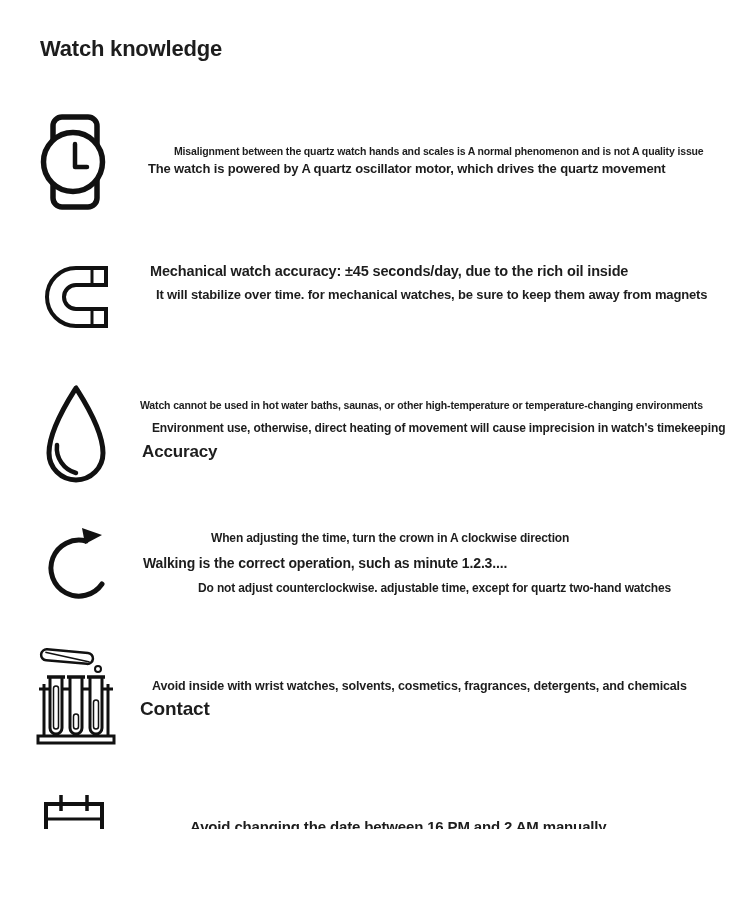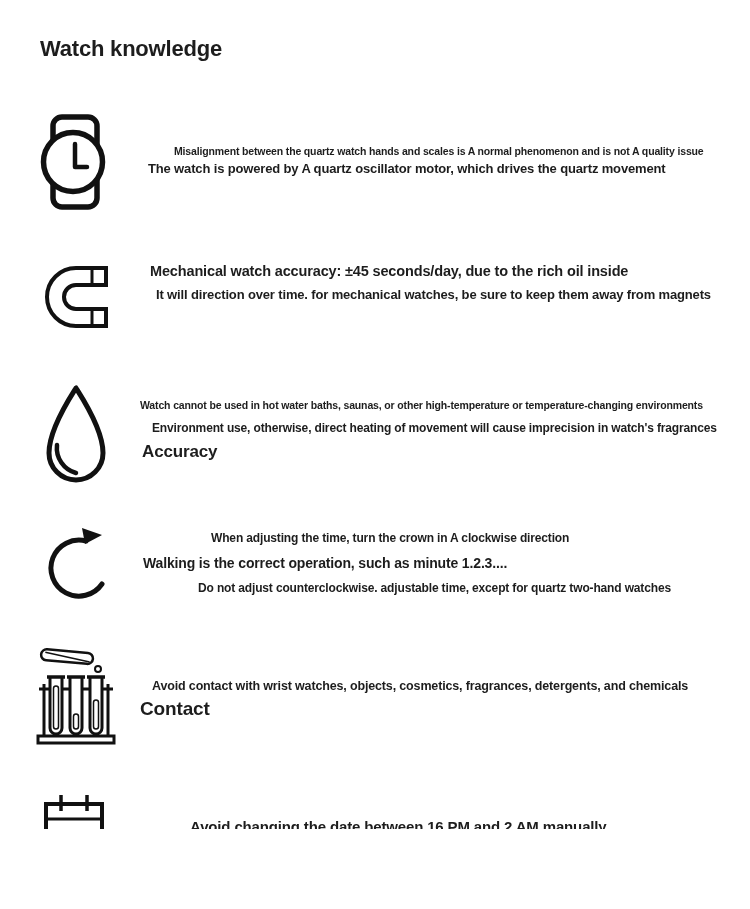--- a/index.html
+++ b/index.html
@@ -53,30 +53,30 @@
   <div class="abs s1l2">The watch is powered by A quartz oscillator motor, which drives the quartz movement</div>
 
   <div class="icon icon-magnet">
     <svg viewBox="0 0 70 70" xmlns="http://www.w3.org/2000/svg">
       <path d="M66 6 H36 A29 29 0 0 0 36 64 H66 V47 H36 A12 12 0 0 1 36 23 H66 Z" fill="#fff" stroke="#111" stroke-width="4" stroke-linejoin="miter"></path>
       <line x1="52" y1="6" x2="52" y2="23" stroke="#111" stroke-width="3"></line>
       <line x1="52" y1="47" x2="52" y2="64" stroke="#111" stroke-width="3"></line>
     </svg>
   </div>
   <div class="abs s2l1">Mechanical watch accuracy: ±45 seconds/day, due to the rich oil inside</div>
-  <div class="abs s2l2">It will direction over time. for mechanical watches, be sure to keep them away from magnets</div>
+  <div class="abs s2l2">It will stabilize over time. for mechanical watches, be sure to keep them away from magnets</div>
 
   <div class="icon icon-drop">
     <svg viewBox="0 0 68 104" xmlns="http://www.w3.org/2000/svg">
       <path d="M34 5 C29 13 7 46 7 70 A27 27 0 0 0 61 70 C61 46 39 13 34 5 Z" fill="#fff" stroke="#111" stroke-width="5" stroke-linejoin="round"></path>
       <path d="M15 62 A26 26 0 0 0 34 90" fill="none" stroke="#111" stroke-width="4.5" stroke-linecap="round"></path>
     </svg>
   </div>
   <div class="abs s3l1">Watch cannot be used in hot water baths, saunas, or other high-temperature or temperature-changing environments</div>
-  <div class="abs s3l2">Environment use, otherwise, direct heating of movement will cause imprecision in watch's fragrances</div>
+  <div class="abs s3l2">Environment use, otherwise, direct heating of movement will cause imprecision in watch's timekeeping</div>
   <div class="abs s3l3">Accuracy</div>
 
   <div class="icon icon-rotate">
     <svg viewBox="0 0 66 84" xmlns="http://www.w3.org/2000/svg">
       <path d="M44 15 A28 28 0 1 0 60 58" fill="none" stroke="#111" stroke-width="5" stroke-linecap="round"></path>
       <polygon points="40,2 60,9 43,18" fill="#111"></polygon>
     </svg>
   </div>
   <div class="abs s4l1">When adjusting the time, turn the crown in A clockwise direction</div>
   <div class="abs s4l2">Walking is the correct operation, such as minute 1.2.3....</div>
@@ -97,21 +97,21 @@
       <rect x="17.5" y="42" width="5" height="43" rx="2.5" fill="#fff" stroke="#111" stroke-width="1.5"></rect>
       <path d="M34 34 V84 A6 6 0 0 0 46 84 V34" fill="#fff" stroke="#111" stroke-width="3"></path>
       <line x1="31" y1="33" x2="49" y2="33" stroke="#111" stroke-width="3.5"></line>
       <rect x="37.5" y="70" width="5" height="15" rx="2.5" fill="#fff" stroke="#111" stroke-width="1.5"></rect>
       <path d="M54 34 V84 A6 6 0 0 0 66 84 V34" fill="#fff" stroke="#111" stroke-width="3"></path>
       <line x1="51" y1="33" x2="69" y2="33" stroke="#111" stroke-width="3.5"></line>
       <rect x="57.5" y="56" width="5" height="29" rx="2.5" fill="#fff" stroke="#111" stroke-width="1.5"></rect>
       <rect x="2" y="92" width="76" height="7" fill="#fff" stroke="#111" stroke-width="3"></rect>
     </svg>
   </div>
-  <div class="abs s5l1">Avoid contact with wrist watches, objects, cosmetics, fragrances, detergents, and chemicals</div>
+  <div class="abs s5l1">Avoid inside with wrist watches, solvents, cosmetics, fragrances, detergents, and chemicals</div>
   <div class="abs s5l2">Contact</div>
 
   <div class="icon icon-calendar">
     <svg viewBox="0 0 64 93" xmlns="http://www.w3.org/2000/svg">
       <rect x="4" y="12" width="56" height="77" fill="#fff" stroke="#111" stroke-width="4"></rect>
       <line x1="4" y1="27" x2="60" y2="27" stroke="#111" stroke-width="3"></line>
       <line x1="19" y1="3" x2="19" y2="19" stroke="#111" stroke-width="3.5"></line>
       <line x1="45" y1="3" x2="45" y2="19" stroke="#111" stroke-width="3.5"></line>
       <text class="cal-num" x="30" y="70" text-anchor="middle" font-size="34" fill="#111">23</text>
     </svg>

